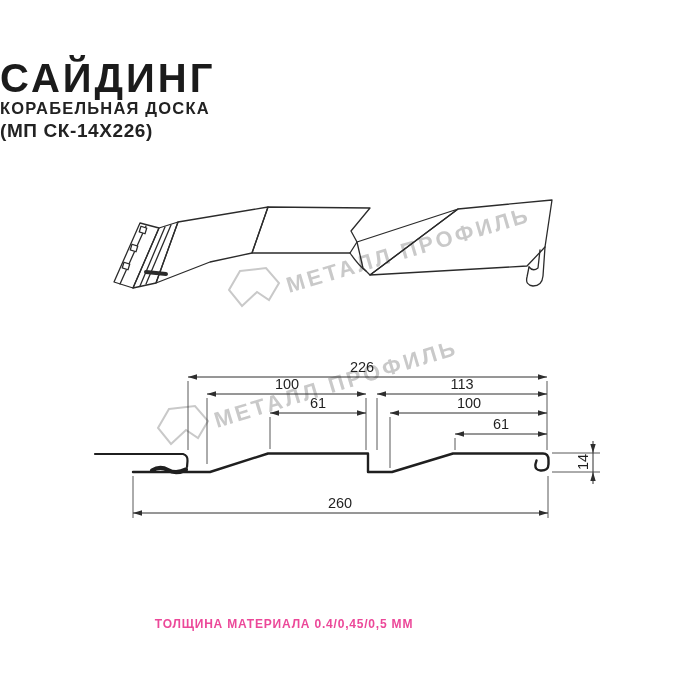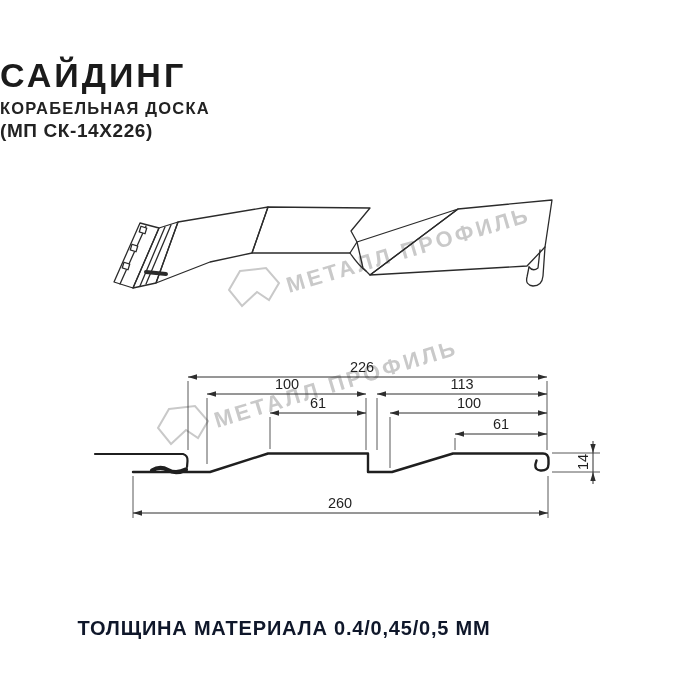--- a/index.html
+++ b/index.html
@@ -1,25 +1,25 @@
 <!DOCTYPE html>
 <html><head>
 <meta charset="utf-8">
 <style>
   html,body{margin:0;padding:0;background:#fff;}
   .page{position:relative;width:700px;height:700px;background:#fff;overflow:hidden;
         font-family:"Liberation Sans", sans-serif;color:#1c1c1c;}
-  .title{position:absolute;left:0;top:56px;width:700px;font-size:34px;font-weight:800;
+  .title{position:absolute;left:0;top:56px;width:700px;font-size:40px;font-weight:800;
          letter-spacing:3px;color:#1b1b1b;}
   .subtitle{position:absolute;left:0;top:99px;width:600px;font-size:16.5px;font-weight:700;
             letter-spacing:1.2px;color:#222;}
   .code{position:absolute;left:0;top:120px;width:700px;font-size:19px;font-weight:700;
         letter-spacing:0.6px;color:#222;}
-  .footer{position:absolute;left:0;top:617px;width:568px;text-align:center;font-size:20px;
-          font-weight:700;letter-spacing:0.8px;color:#0f172a;}
+  .footer{position:absolute;left:0;top:617px;width:568px;text-align:center;font-size:12px;
+          font-weight:700;letter-spacing:0.8px;color:#ec4899;}
   svg{position:absolute;left:0;top:0;}
   .dimtxt{font-family:"Liberation Sans",sans-serif;font-size:14.5px;fill:#1f1f1f;}
   .wmtxt{font-family:"Liberation Sans",sans-serif;font-size:22px;font-weight:bold;
          letter-spacing:3px;fill:#c9c9c9;}
 </style>
 </head>
 <body>
 
 <div class="page">
 

